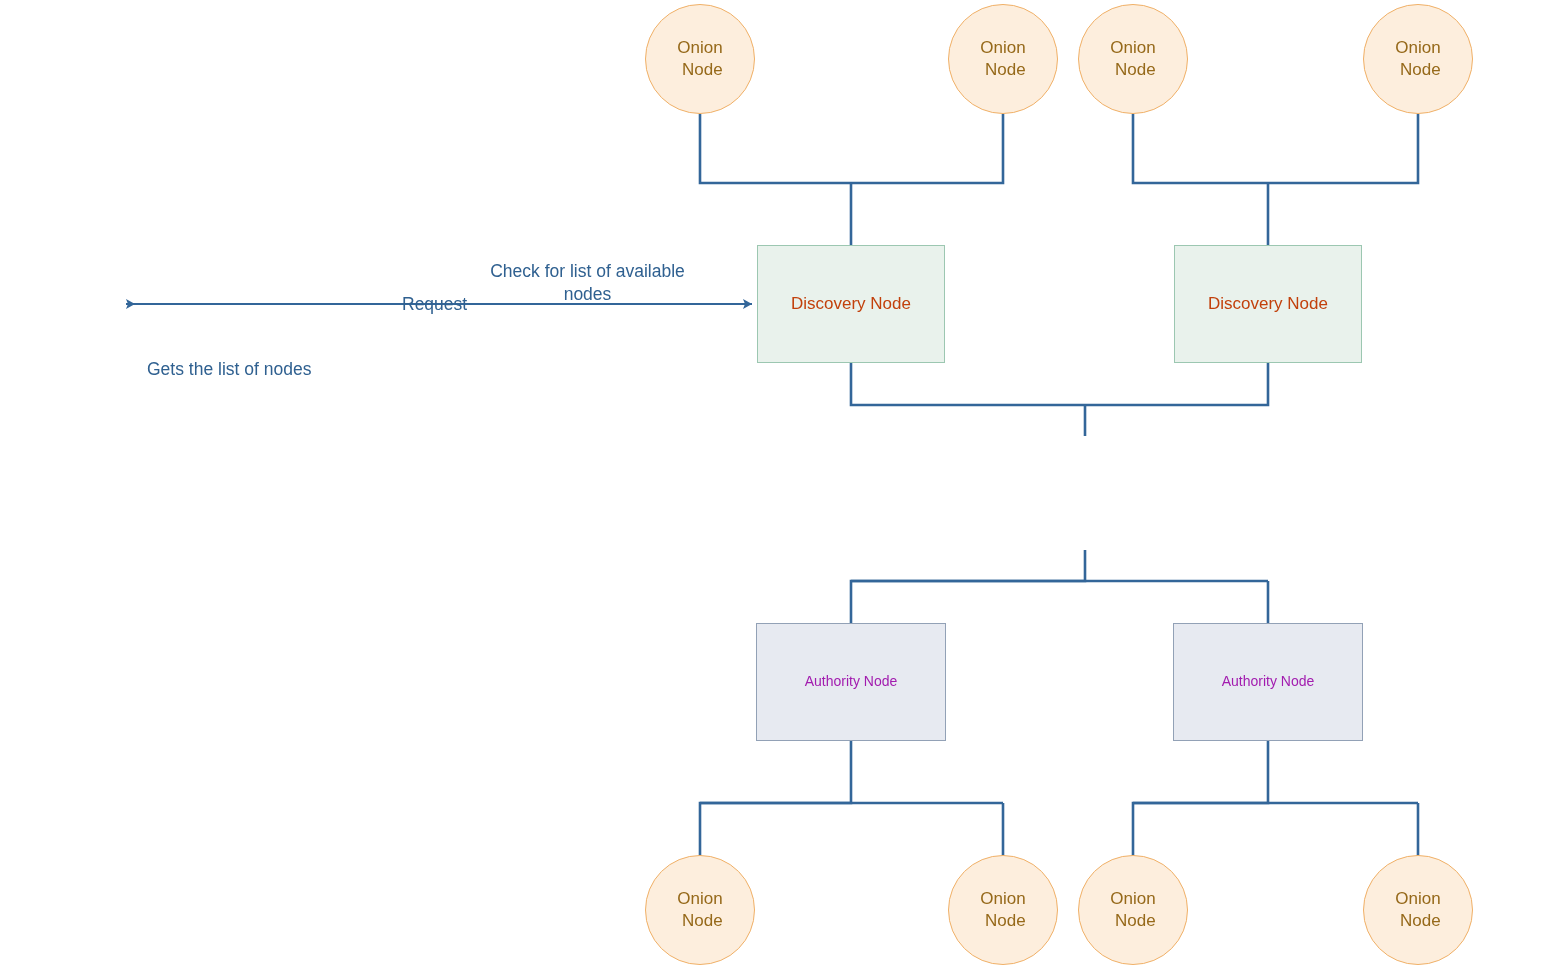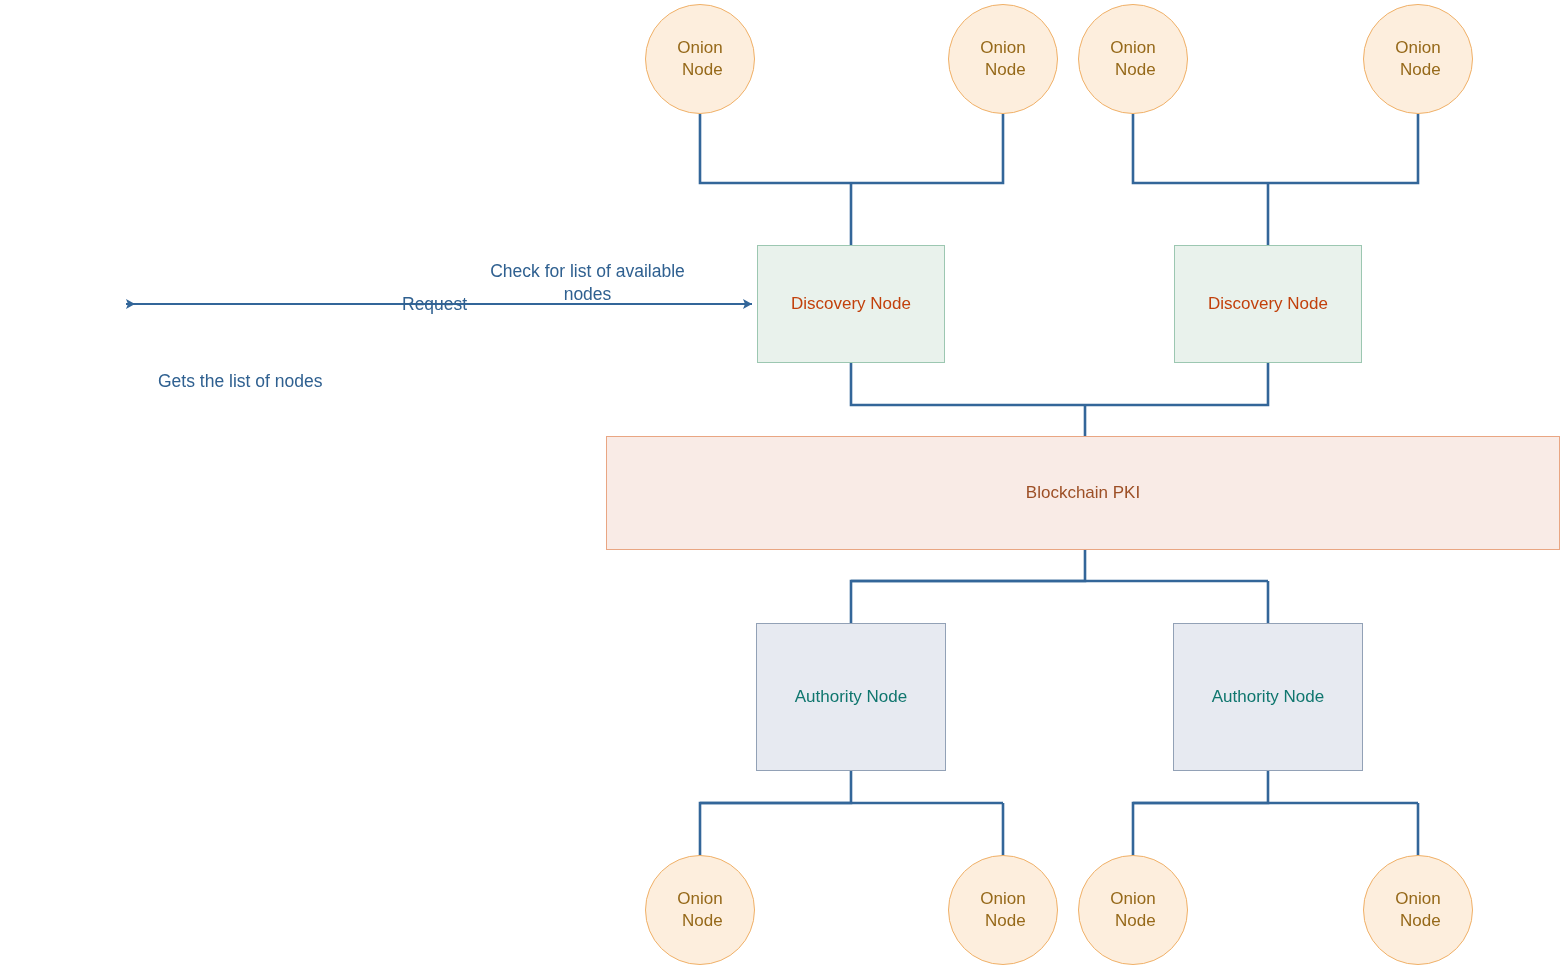--- a/index.html
+++ b/index.html
@@ -61,25 +61,25 @@
     width: 188px;
     height: 118px;
     background: #e9f2ec;
     border: 1.8px solid #9cc7b1;
     color: #c2410c;
     font-size: 17px;
   }
 
   .authority-node {
     width: 190px;
-    height: 148px;
+    height: 118px;
     background: #e7eaf1;
     border: 1.8px solid #92a1b6;
-    color: #0f766e;
-    font-size: 17px;
+    color: #a21caf;
+    font-size: 14px;
   }
 
   .pki-node {
     background: #f9ebe6;
     border: 1.8px solid #e9a683;
     color: #9d4f26;
     font-size: 17px;
   }
 
   
@@ -153,23 +153,20 @@
   </div>
 
 
   <div class="node discovery-node" style="left:757px; top:245px;">
     <span class="lbl">Discovery Node</span>
   </div>
   <div class="node discovery-node" style="left:1174px; top:245px;">
     <span class="lbl">Discovery Node</span>
   </div>
 
-  <div class="node pki-node" style="left:606px; top:436px; width:954px; height:114px;">
-    <span class="lbl">Blockchain PKI</span>
-  </div>
 
   <div class="node authority-node" style="left:756px; top:623px;">
     <span class="lbl">Authority Node</span>
   </div>
   <div class="node authority-node" style="left:1173px; top:623px;">
     <span class="lbl">Authority Node</span>
   </div>
 
   <div class="node onion-node" style="left:645px; top:855px;">
     <span class="lbl">Onion
@@ -186,15 +183,15 @@
   <div class="node onion-node" style="left:1363px; top:855px;">
     <span class="lbl">Onion
 Node</span>
   </div>
 
   <div class="anno" style="left:460px; top:232px; width:255px;margin-top:28px;">Check for list of available
 nodes</div>
 
   <div class="anno left" style="left:402px; top:293px;text-align:right;">Request</div>
 
-  <div class="anno left" style="left:158px; top:358px;margin-top:12px;">Gets the list of nodes</div>
+  <div class="anno left" style="left:147px; top:358px;">Gets the list of nodes</div>
 
 </div>
 
 </body></html>

